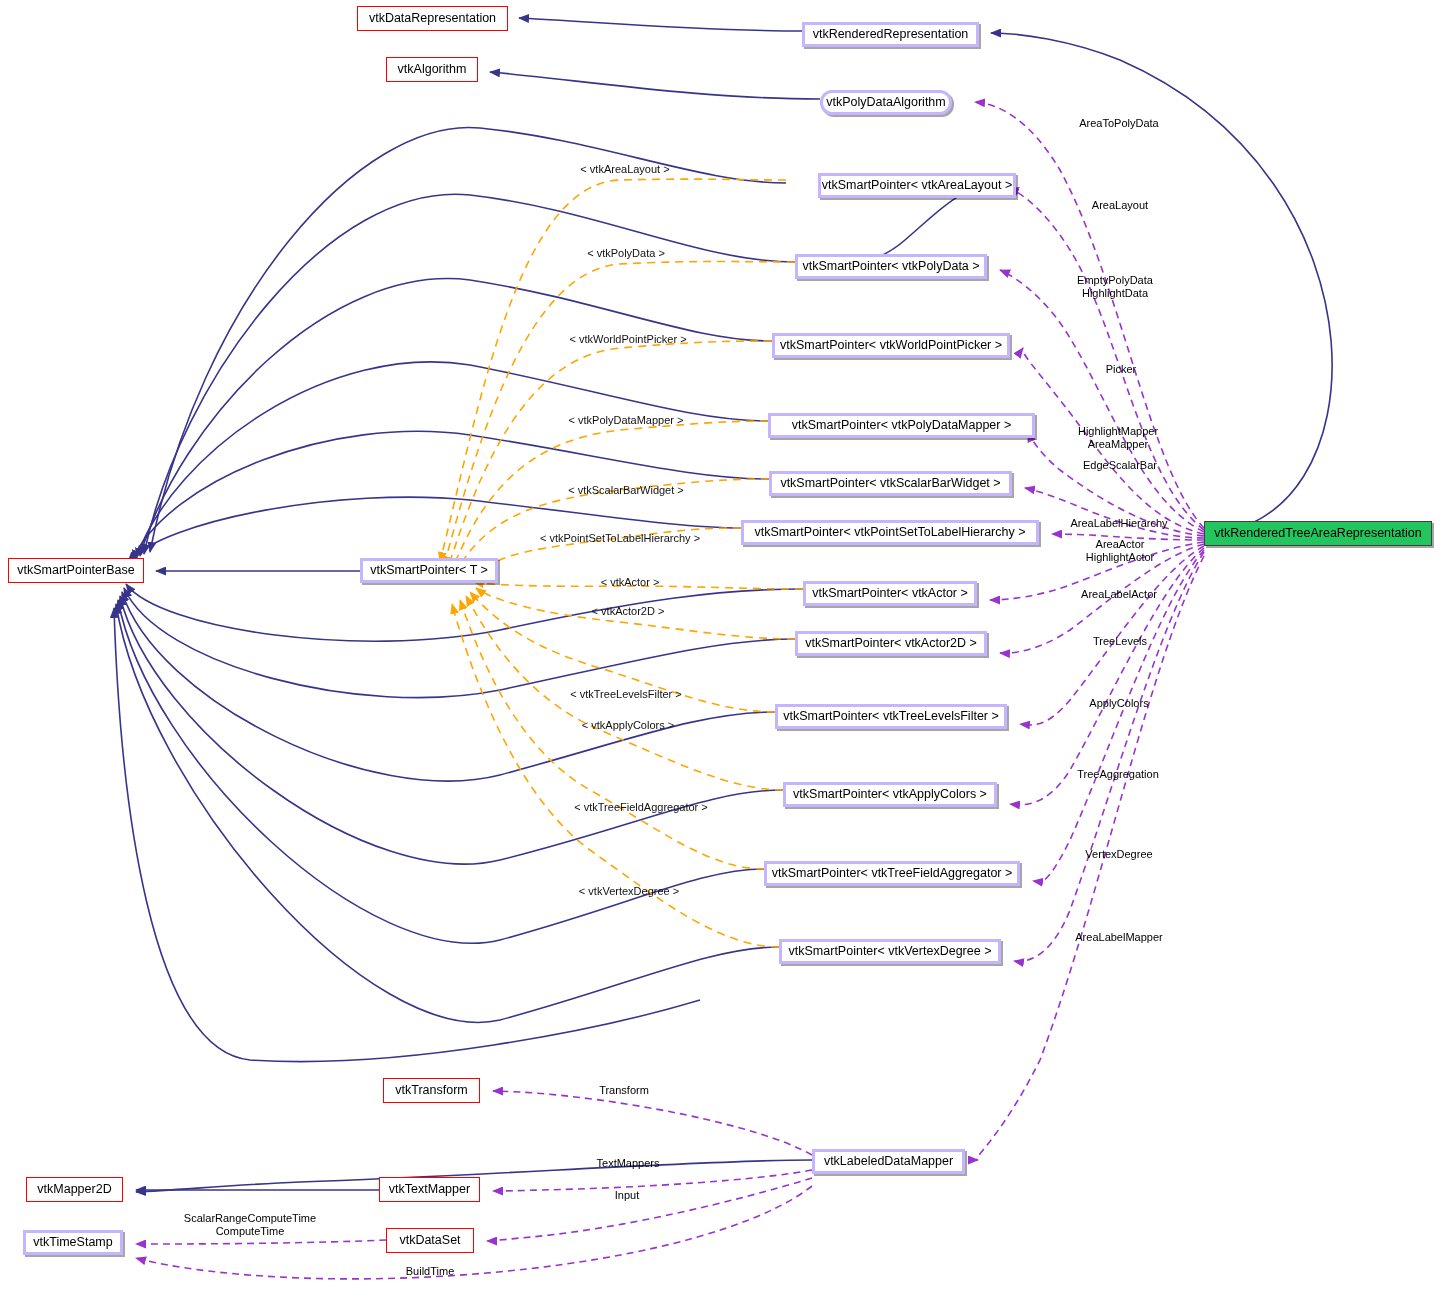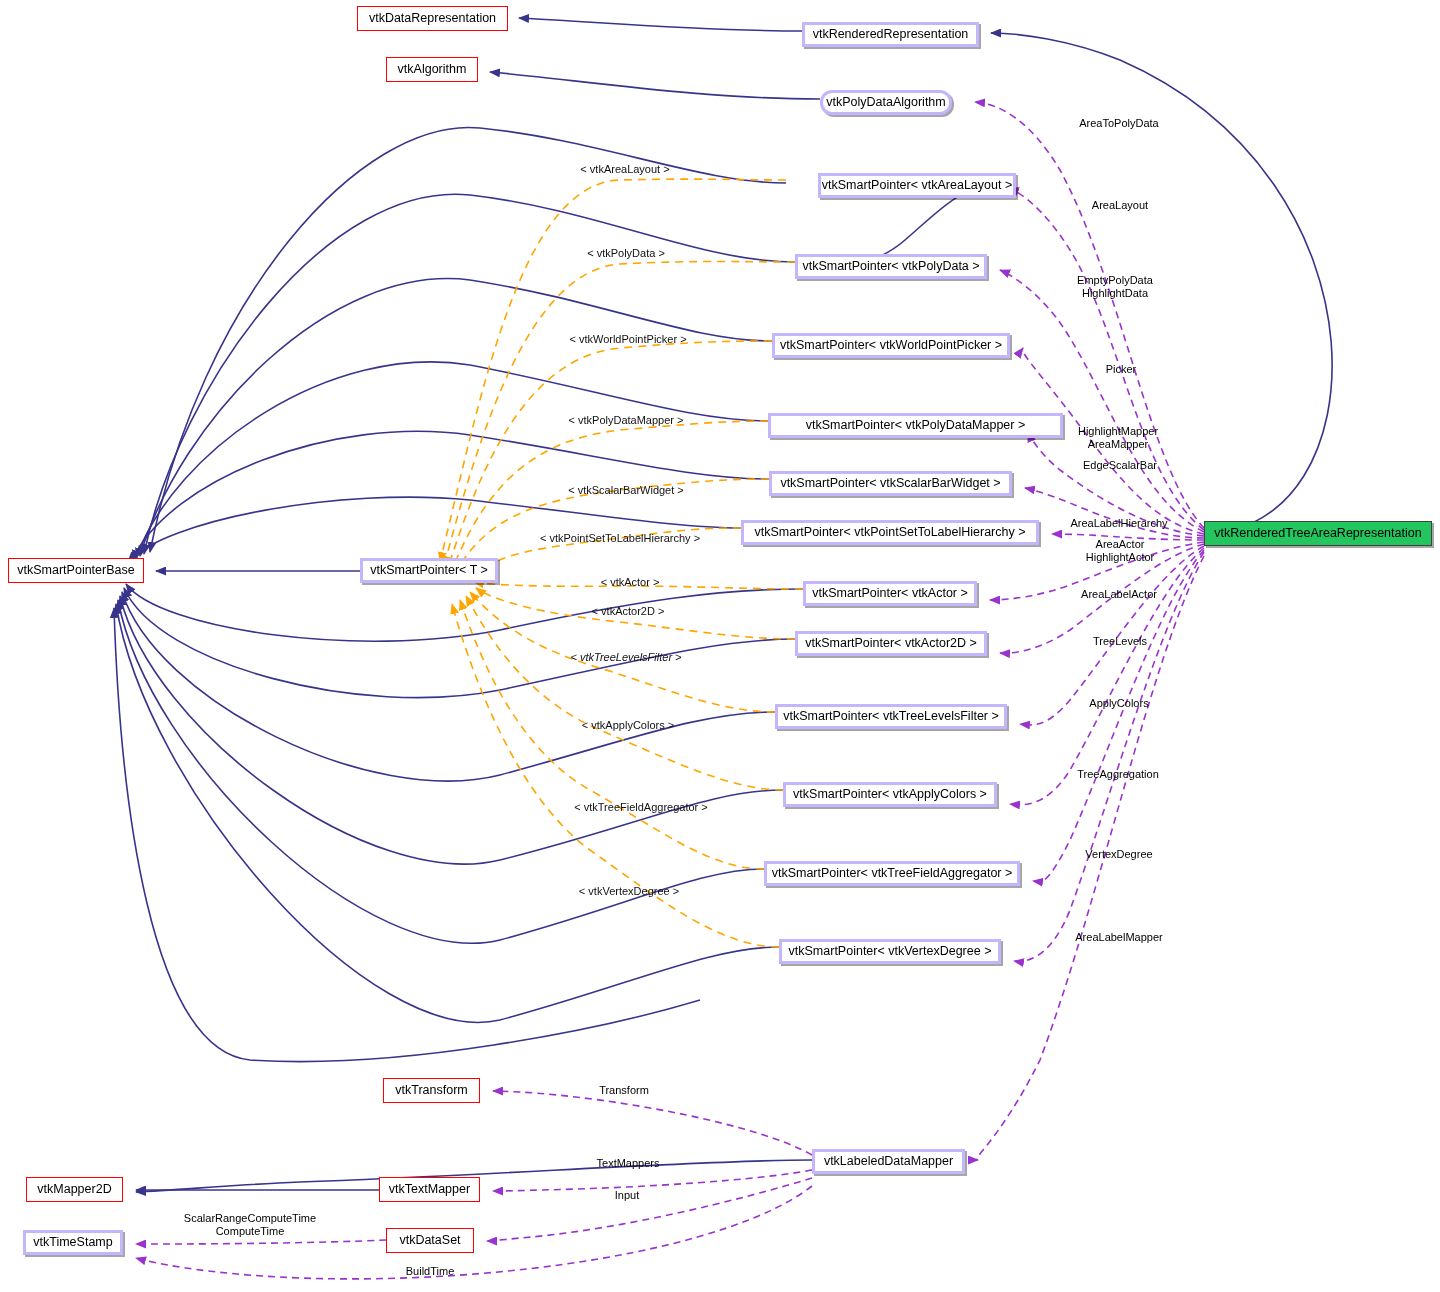--- a/index.html
+++ b/index.html
@@ -126,21 +126,21 @@
   </svg>
 
   <div id="node-layer">
       <div class="node red" style="left: 357px; top: 6px; width: 151px;">vtkDataRepresentation</div>
       <div class="node black shadow" style="left: 802px; top: 22px; width: 177px;">vtkRenderedRepresentation</div>
       <div class="node red" style="left: 386px; top: 57px; width: 92px;">vtkAlgorithm</div>
       <div class="node black shadow" style="left: 820px; top: 90px; width: 132px; border-radius: 12px;">vtkPolyDataAlgorithm</div>
       <div class="node black shadow" style="left: 786px; top: 173px; width: 198px; margin-left: 32px;">vtkSmartPointer&lt; vtkAreaLayout &gt;</div>
       <div class="node black shadow" style="left: 795px; top: 254px; width: 192px;">vtkSmartPointer&lt; vtkPolyData &gt;</div>
       <div class="node black shadow" style="left: 772px; top: 333px; width: 238px;">vtkSmartPointer&lt; vtkWorldPointPicker &gt;</div>
-      <div class="node black shadow" style="left: 768px; top: 413px; width: 295px;">vtkSmartPointer&lt; vtkPolyDataMapper &gt;</div>
+      <div class="node black shadow" style="left: 768px; top: 413px; width: 267px;">vtkSmartPointer&lt; vtkPolyDataMapper &gt;</div>
       <div class="node black shadow" style="left: 769px; top: 471px; width: 243px;">vtkSmartPointer&lt; vtkScalarBarWidget &gt;</div>
       <div class="node black shadow" style="left: 741px; top: 520px; width: 298px;">vtkSmartPointer&lt; vtkPointSetToLabelHierarchy &gt;</div>
       <div class="node black shadow" style="left: 803px; top: 581px; width: 174px;">vtkSmartPointer&lt; vtkActor &gt;</div>
       <div class="node black shadow" style="left: 795px; top: 631px; width: 192px;">vtkSmartPointer&lt; vtkActor2D &gt;</div>
       <div class="node black shadow" style="left: 775px; top: 704px; width: 232px;">vtkSmartPointer&lt; vtkTreeLevelsFilter &gt;</div>
       <div class="node black shadow" style="left: 783px; top: 782px; width: 214px;">vtkSmartPointer&lt; vtkApplyColors &gt;</div>
       <div class="node black shadow" style="left: 764px; top: 861px; width: 256px;">vtkSmartPointer&lt; vtkTreeFieldAggregator &gt;</div>
       <div class="node black shadow" style="left: 779px; top: 939px; width: 222px;">vtkSmartPointer&lt; vtkVertexDegree &gt;</div>
       <div class="node red" style="left: 8px; top: 558px; width: 136px;">vtkSmartPointerBase</div>
       <div class="node black shadow" style="left: 360px; top: 558px; width: 138px;">vtkSmartPointer&lt; T &gt;</div>
@@ -155,21 +155,21 @@
 
   <div id="tmpl-layer">
       <div class="elabel tmpl" style="left: 625px; top: 163px;">&lt; vtkAreaLayout &gt;</div>
       <div class="elabel tmpl" style="left: 626px; top: 247px;">&lt; vtkPolyData &gt;</div>
       <div class="elabel tmpl" style="left: 628px; top: 333px;">&lt; vtkWorldPointPicker &gt;</div>
       <div class="elabel tmpl" style="left: 626px; top: 414px;">&lt; vtkPolyDataMapper &gt;</div>
       <div class="elabel tmpl" style="left: 626px; top: 484px;">&lt; vtkScalarBarWidget &gt;</div>
       <div class="elabel tmpl" style="left: 620px; top: 532px;">&lt; vtkPointSetToLabelHierarchy &gt;</div>
       <div class="elabel tmpl" style="left: 630px; top: 576px;">&lt; vtkActor &gt;</div>
       <div class="elabel tmpl" style="left: 628px; top: 605px;">&lt; vtkActor2D &gt;</div>
-      <div class="elabel tmpl" style="left: 626px; top: 651px; font-style: italic;">&lt; vtkTreeLevelsFilter &gt;</div>
+      <div class="elabel tmpl" style="left: 626px; top: 688px;">&lt; vtkTreeLevelsFilter &gt;</div>
       <div class="elabel tmpl" style="left: 628px; top: 719px;">&lt; vtkApplyColors &gt;</div>
       <div class="elabel tmpl" style="left: 628px; top: 801px; margin-left: 13px;">&lt; vtkTreeFieldAggregator &gt;</div>
       <div class="elabel tmpl" style="left: 629px; top: 885px;">&lt; vtkVertexDegree &gt;</div>
     </div>
 
   <div id="usage-layer">
       <div class="elabel" style="left: 1119px; top: 117px;">AreaToPolyData</div>
       <div class="elabel" style="left: 1120px; top: 199px;">AreaLayout</div>
       <div class="elabel" style="left: 1115px; top: 274px;">EmptyPolyData
 HighlightData</div>

